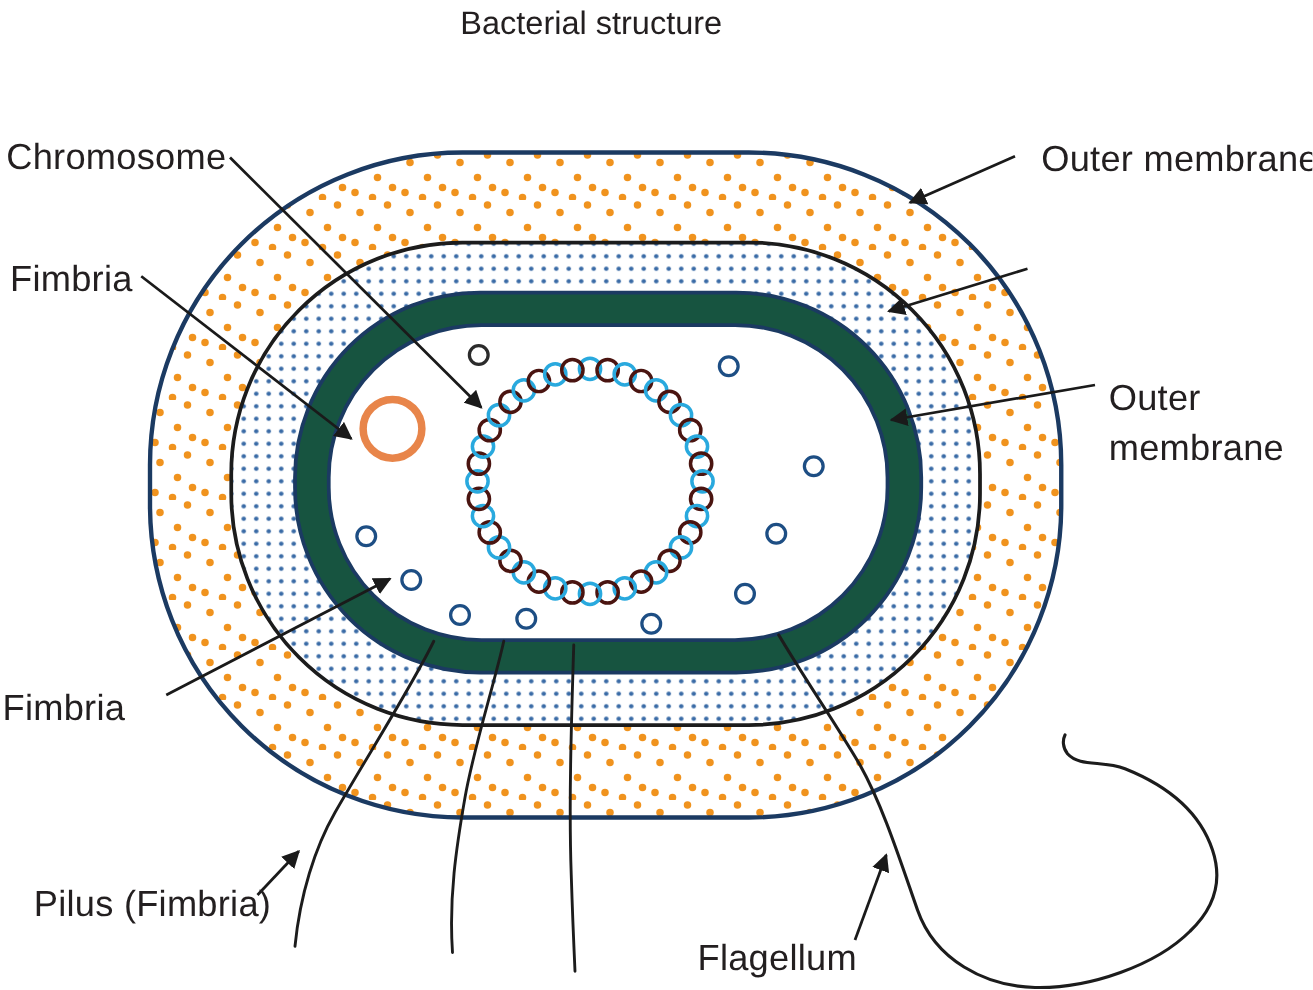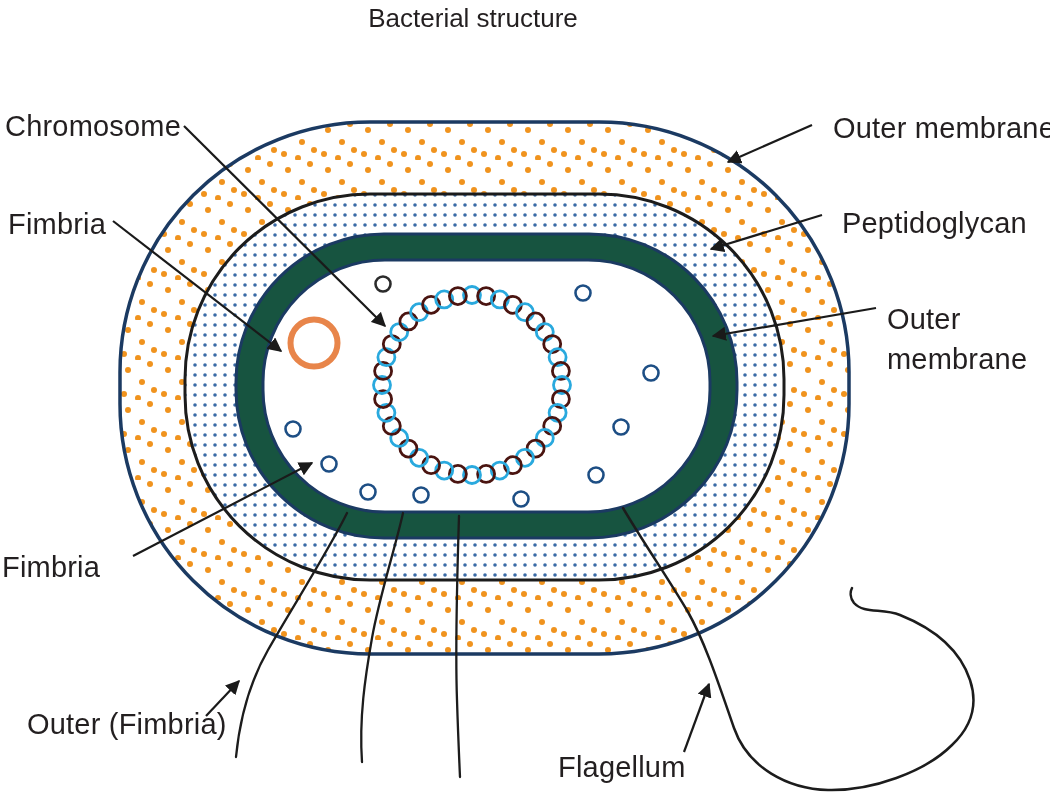--- a/index.html
+++ b/index.html
@@ -110,18 +110,17 @@
       <line x1="822" y1="215" x2="711" y2="249" stroke="#1a1a1a" stroke-width="2.2" marker-end="url(#ah)"></line>
       <line x1="876" y1="308" x2="713" y2="336" stroke="#1a1a1a" stroke-width="2.2" marker-end="url(#ah)"></line>
       <line x1="133" y1="556" x2="312" y2="463" stroke="#1a1a1a" stroke-width="2.2" marker-end="url(#ah)"></line>
       <line x1="206" y1="716" x2="239" y2="681" stroke="#1a1a1a" stroke-width="2.2" marker-end="url(#ah)"></line>
       <line x1="684" y1="752" x2="709" y2="684" stroke="#1a1a1a" stroke-width="2.2" marker-end="url(#ah)"></line>
     </svg>
   <div class="title">Bacterial structure</div>
 <div class="dlabel" style="left: 5px; top: 106px;">Chromosome</div>
     <div class="dlabel" style="left: 8px; top: 204px;">Fimbria</div>
     <div class="dlabel" style="left: 833px; top: 108px;">Outer membrane</div>
-    <div class="dlabel" style="left: 842px; top: 203px;">Peptidoglycan</div>
     <div class="dlabel wrap" style="left: 887px; top: 299px; width: 145px;">Outer membrane</div>
     <div class="dlabel" style="left: 2px; top: 547px;">Fimbria</div>
-    <div class="dlabel" style="left: 27px; top: 704px;">Outer (Fimbria)</div>
+    <div class="dlabel" style="left: 27px; top: 704px;">Pilus (Fimbria)</div>
     <div class="dlabel" style="left: 558px; top: 747px;">Flagellum</div>
   </div>
 
 </body></html>

